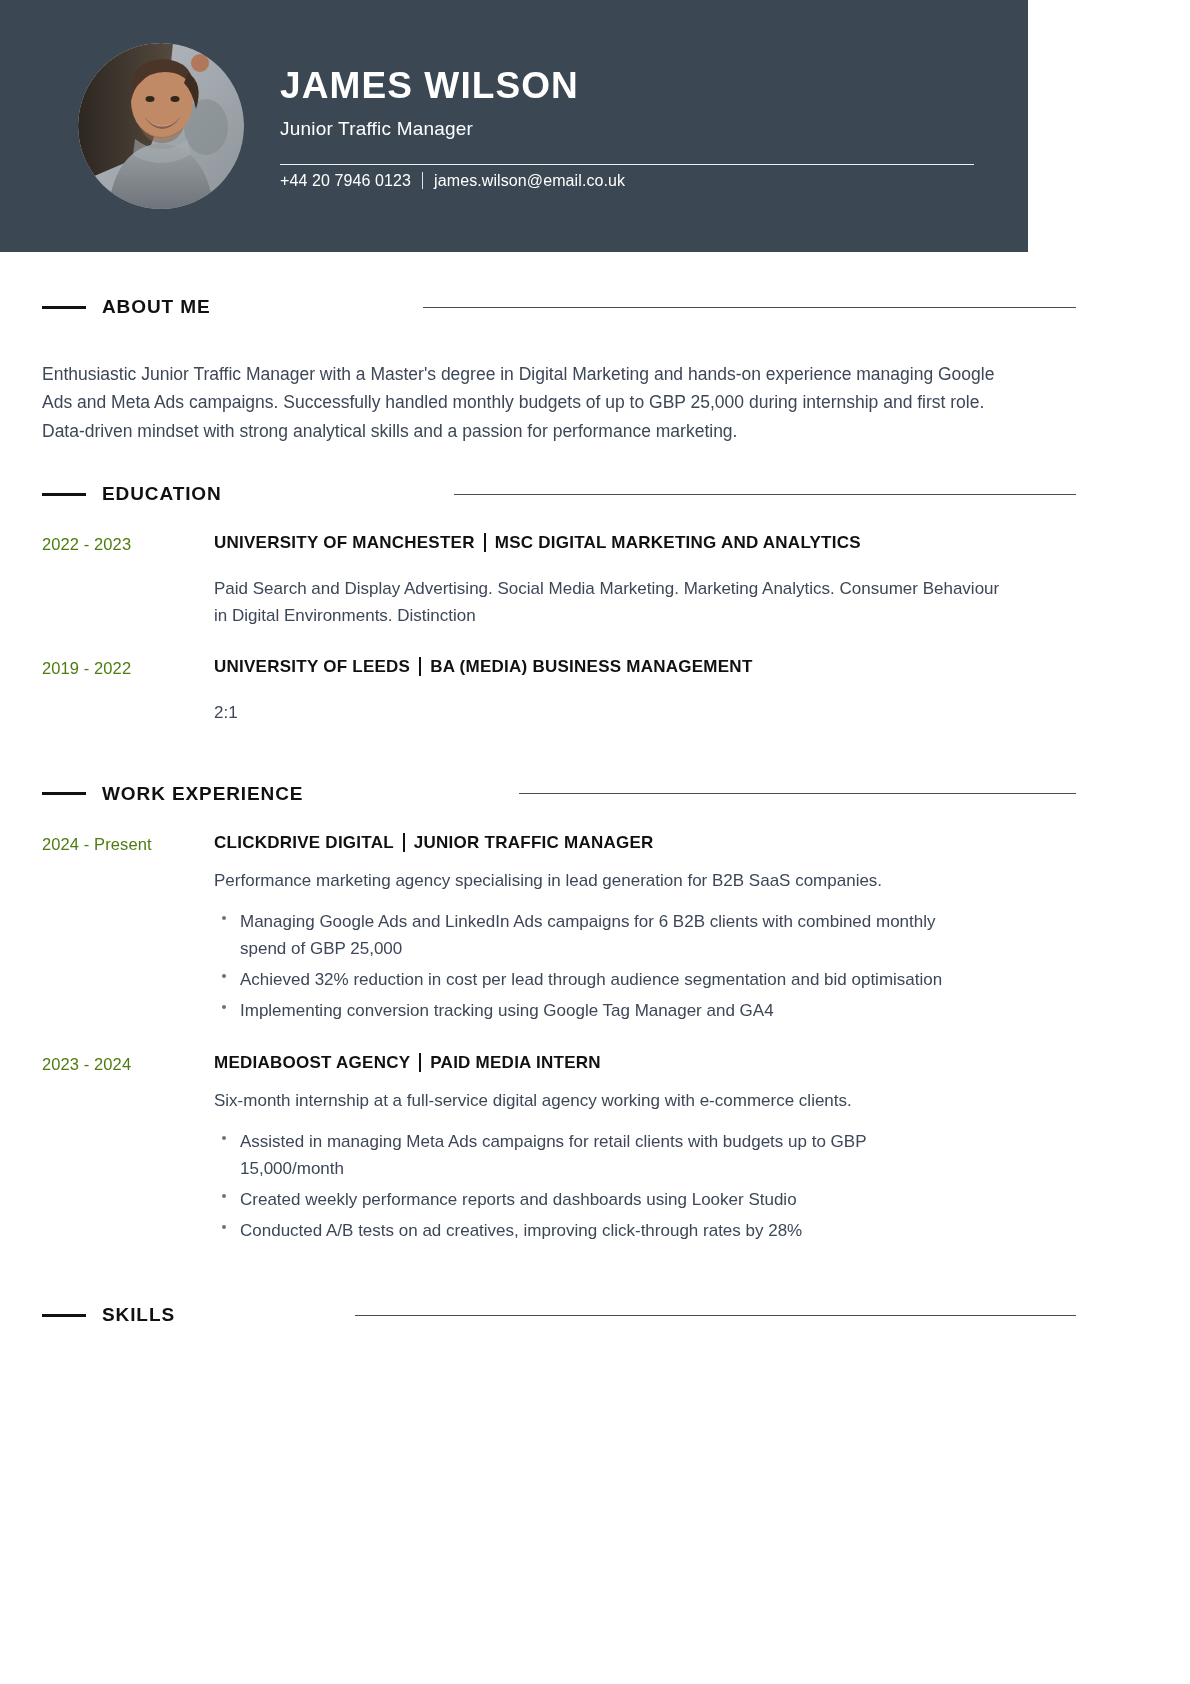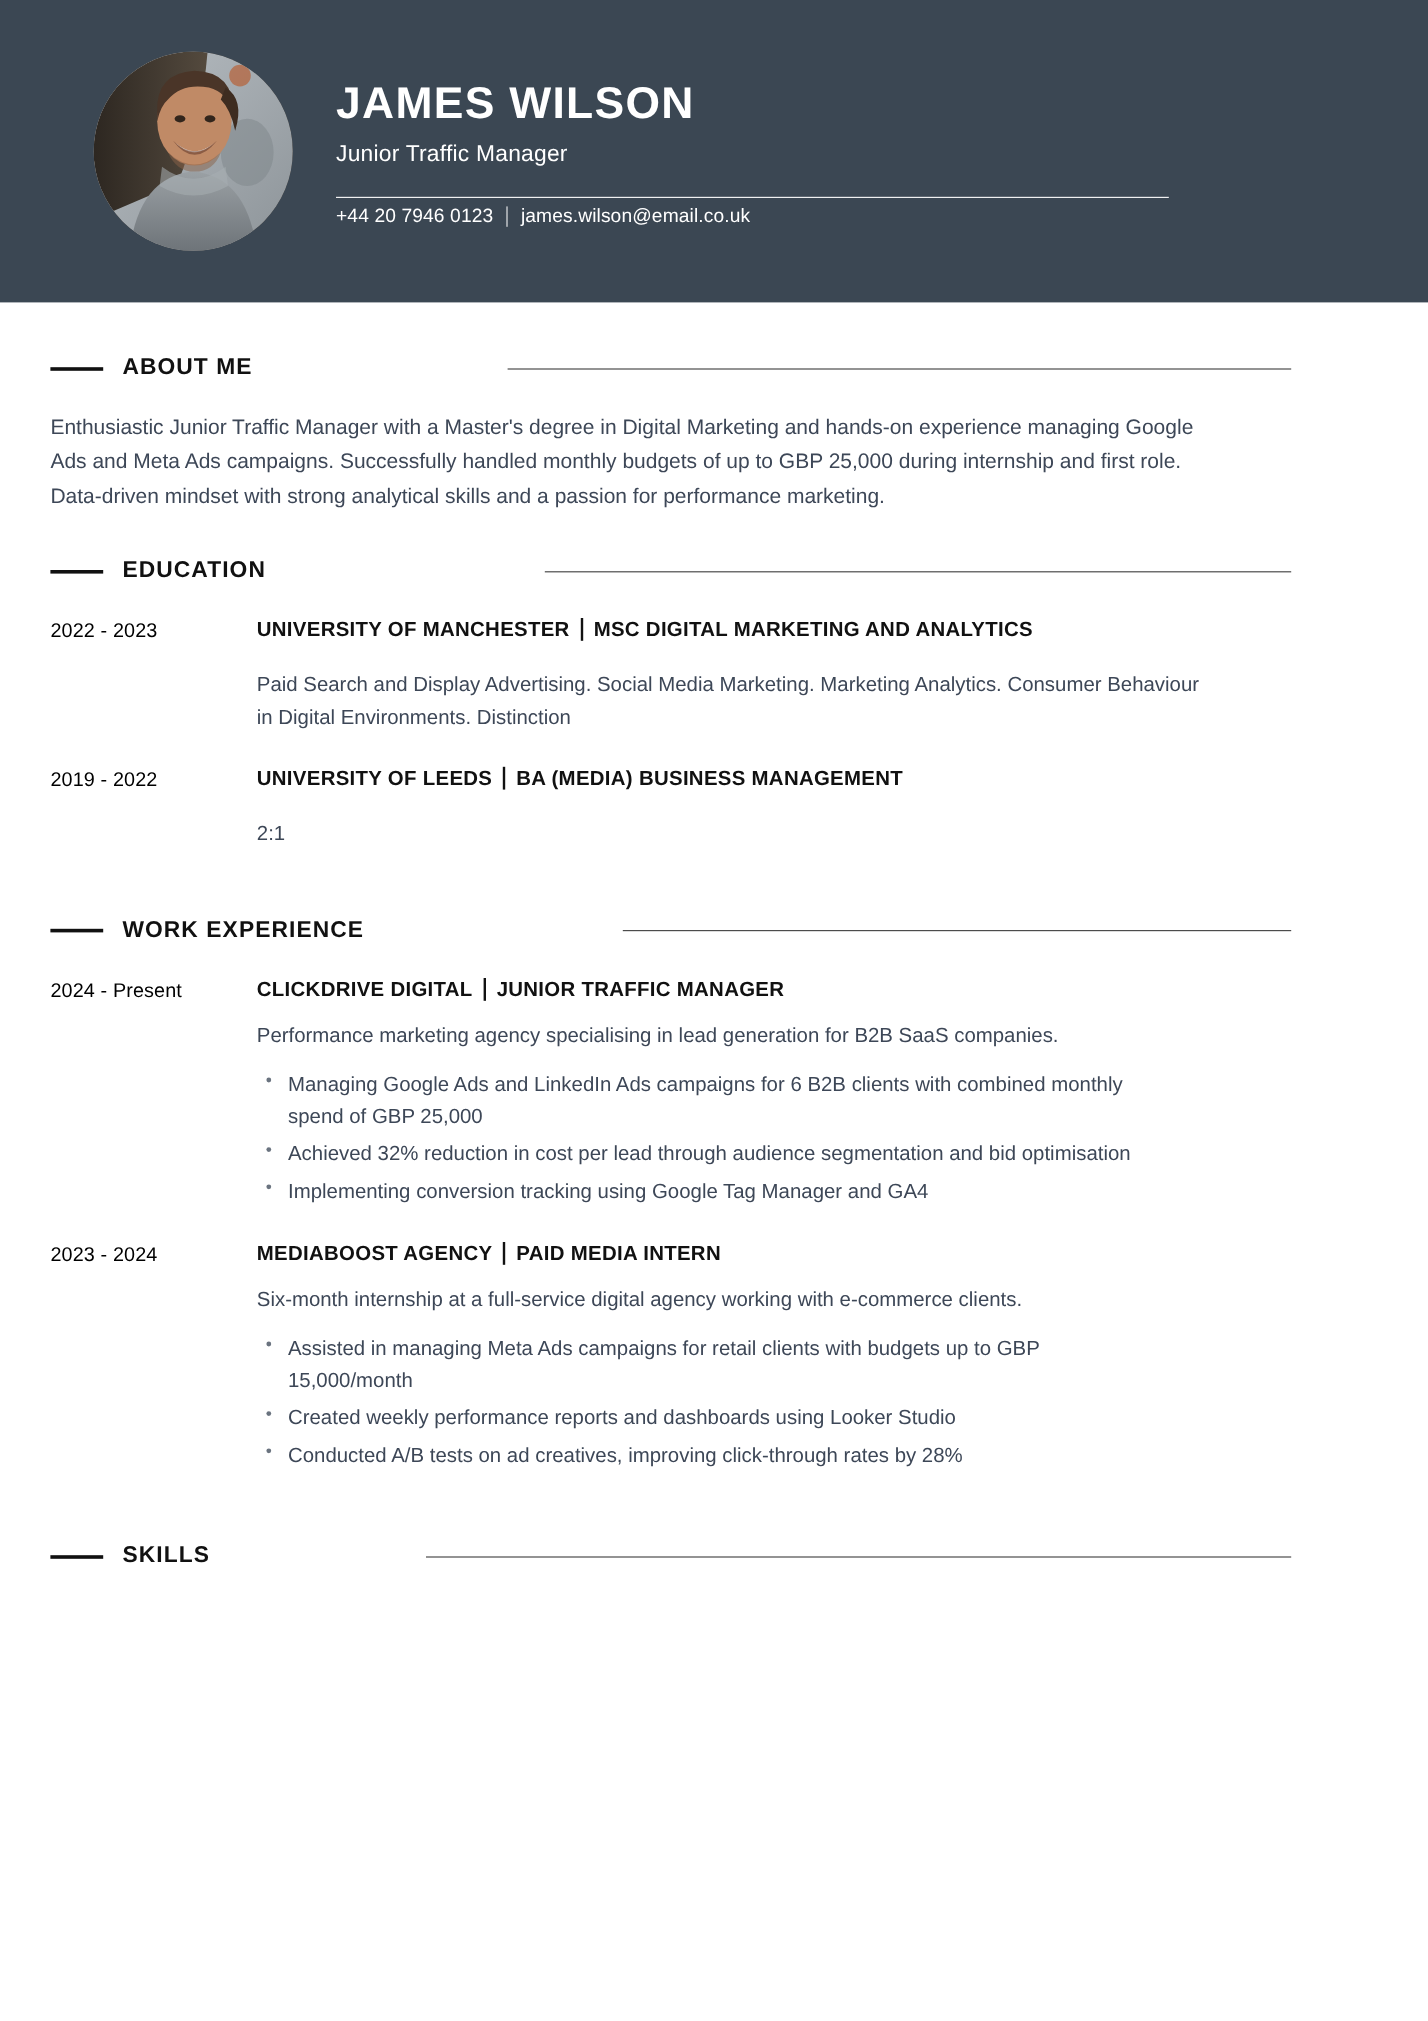--- a/index.html
+++ b/index.html
@@ -14,21 +14,21 @@
   .page {
     position: relative;
     width: 1190px;
     height: 1684px;
     background: #ffffff;
     overflow: hidden;
   }
 
   
   .header {
-    width: 1190px;
+    width: 1028px;
     height: 252px;
     background: #3b4753;
     display: flex;
     align-items: center;
     padding-left: 78px;
   }
 
   .avatar {
     width: 166px;
     height: 166px;
@@ -121,34 +121,34 @@
   }
   .sec-rule.wide  { margin-left: 232px; }
   .sec-rule.work  { margin-left: 216px; }
   .sec-rule.skills{ margin-left: 180px; }
 
   
   .about-text {
     font-size: 17.5px;
     line-height: 1.62;
     color: #3d4757;
-    margin-top: 24px;
+    margin-top: 42px;
     width: 960px;
   }
 
   
   .entry {
     display: flex;
     margin-top: 28px;
   }
   .entry-date {
     width: 172px;
     min-width: 172px;
     font-size: 16.5px;
-    color: #000000;
+    color: #4d7c0f;
     padding-top: 2px;
     letter-spacing: .1px;
   }
   .entry-body { flex: 1; }
 
   .entry-title {
     font-size: 17px;
     font-weight: bold;
     color: #111111;
     letter-spacing: .25px;

